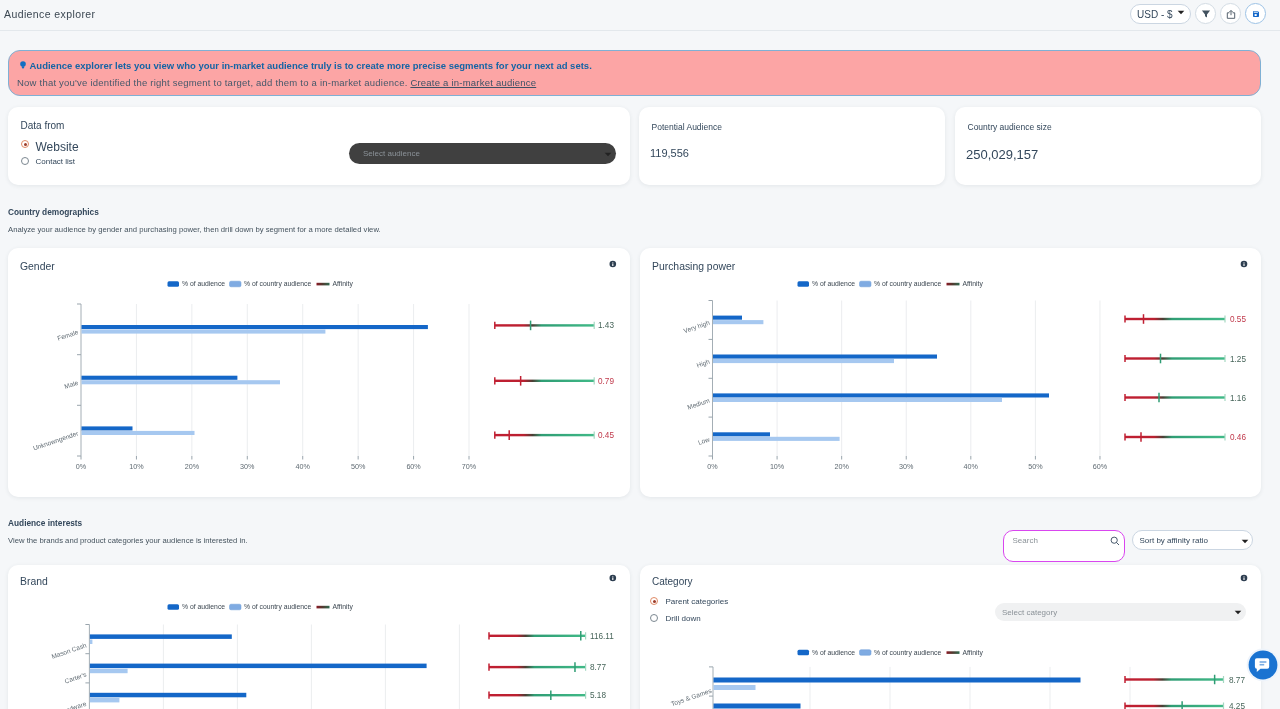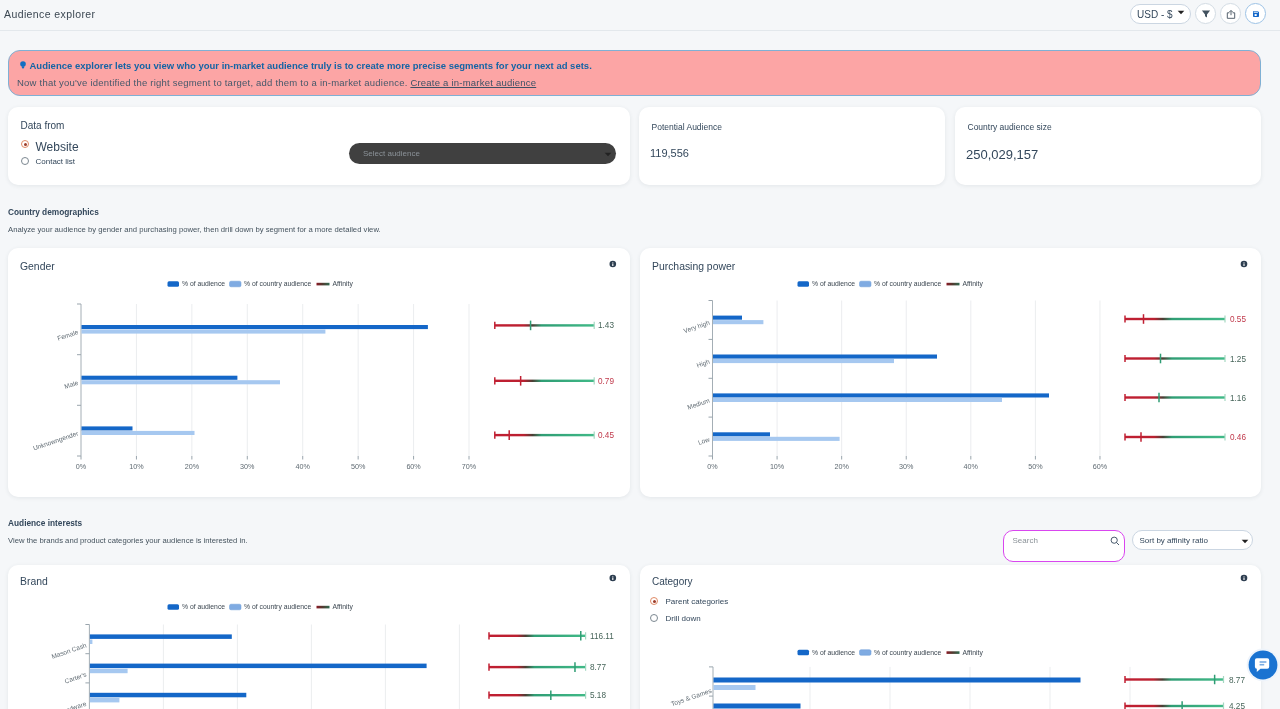--- a/index.html
+++ b/index.html
@@ -314,20 +314,26 @@
       <text x="582" y="133.2" font-size="8.2" fill="#47655a">5.18</text>
     </svg>
   </div>
 <div class="card" style="left:640px;top:565px;width:621px;height:160px;overflow:hidden">
 <span style="position:absolute;left:12px;top:11px;font-size:10px;color:#33475b">Category</span>
 <span style="position:absolute;left:10px;top:32px;width:8px;height:8px;border:1.15px solid #e08a66;border-radius:50%;box-sizing:border-box;background:#fff"></span>
     <span style="position:absolute;left:12.5px;top:34.5px;width:3px;height:3px;border-radius:50%;background:#9c3d2c"></span>
 <span style="position:absolute;left:25.5px;top:32px;font-size:8px;color:#33475b">Parent categories</span>
 <span style="position:absolute;left:10px;top:48.5px;width:8px;height:8px;border:1.1px solid #7c8891;border-radius:50%;box-sizing:border-box;background:#fff"></span>
 <span style="position:absolute;left:25.5px;top:48.5px;font-size:8px;color:#33475b">Drill down</span>
+<div style="position:absolute;left:355px;top:38px;width:251px;height:17.5px;background:#f0f1f2;border-radius:9px">
+<span style="position:absolute;left:7px;top:4.5px;font-size:8px;color:#8b9298">Select category</span>
+<svg width="8" height="5" viewBox="0 0 9 6" style="position:absolute;top:7px;left:239px">
+        <path d="M0.5 0.8 L4.5 5.2 L8.5 0.8 Z" fill="#222"></path>
+      </svg>
+</div>
 <svg width="621" height="144" viewBox="0 0 621 144" font-family="Liberation Sans, sans-serif" style="position:absolute;left:0;top:0">
       <defs>
         <linearGradient id="cc" x1="0" y1="0" x2="1" y2="0">
 <stop offset="0" stop-color="#c01f32"></stop>
           <stop offset="0.29" stop-color="#bb2030"></stop>
 <stop offset="0.38" stop-color="#4a3f35"></stop>
           <stop offset="0.47" stop-color="#2f9d74"></stop>
 <stop offset="1" stop-color="#41ba88"></stop>
         </linearGradient>
 <linearGradient id="ccl" x1="0" y1="0" x2="1" y2="0">

